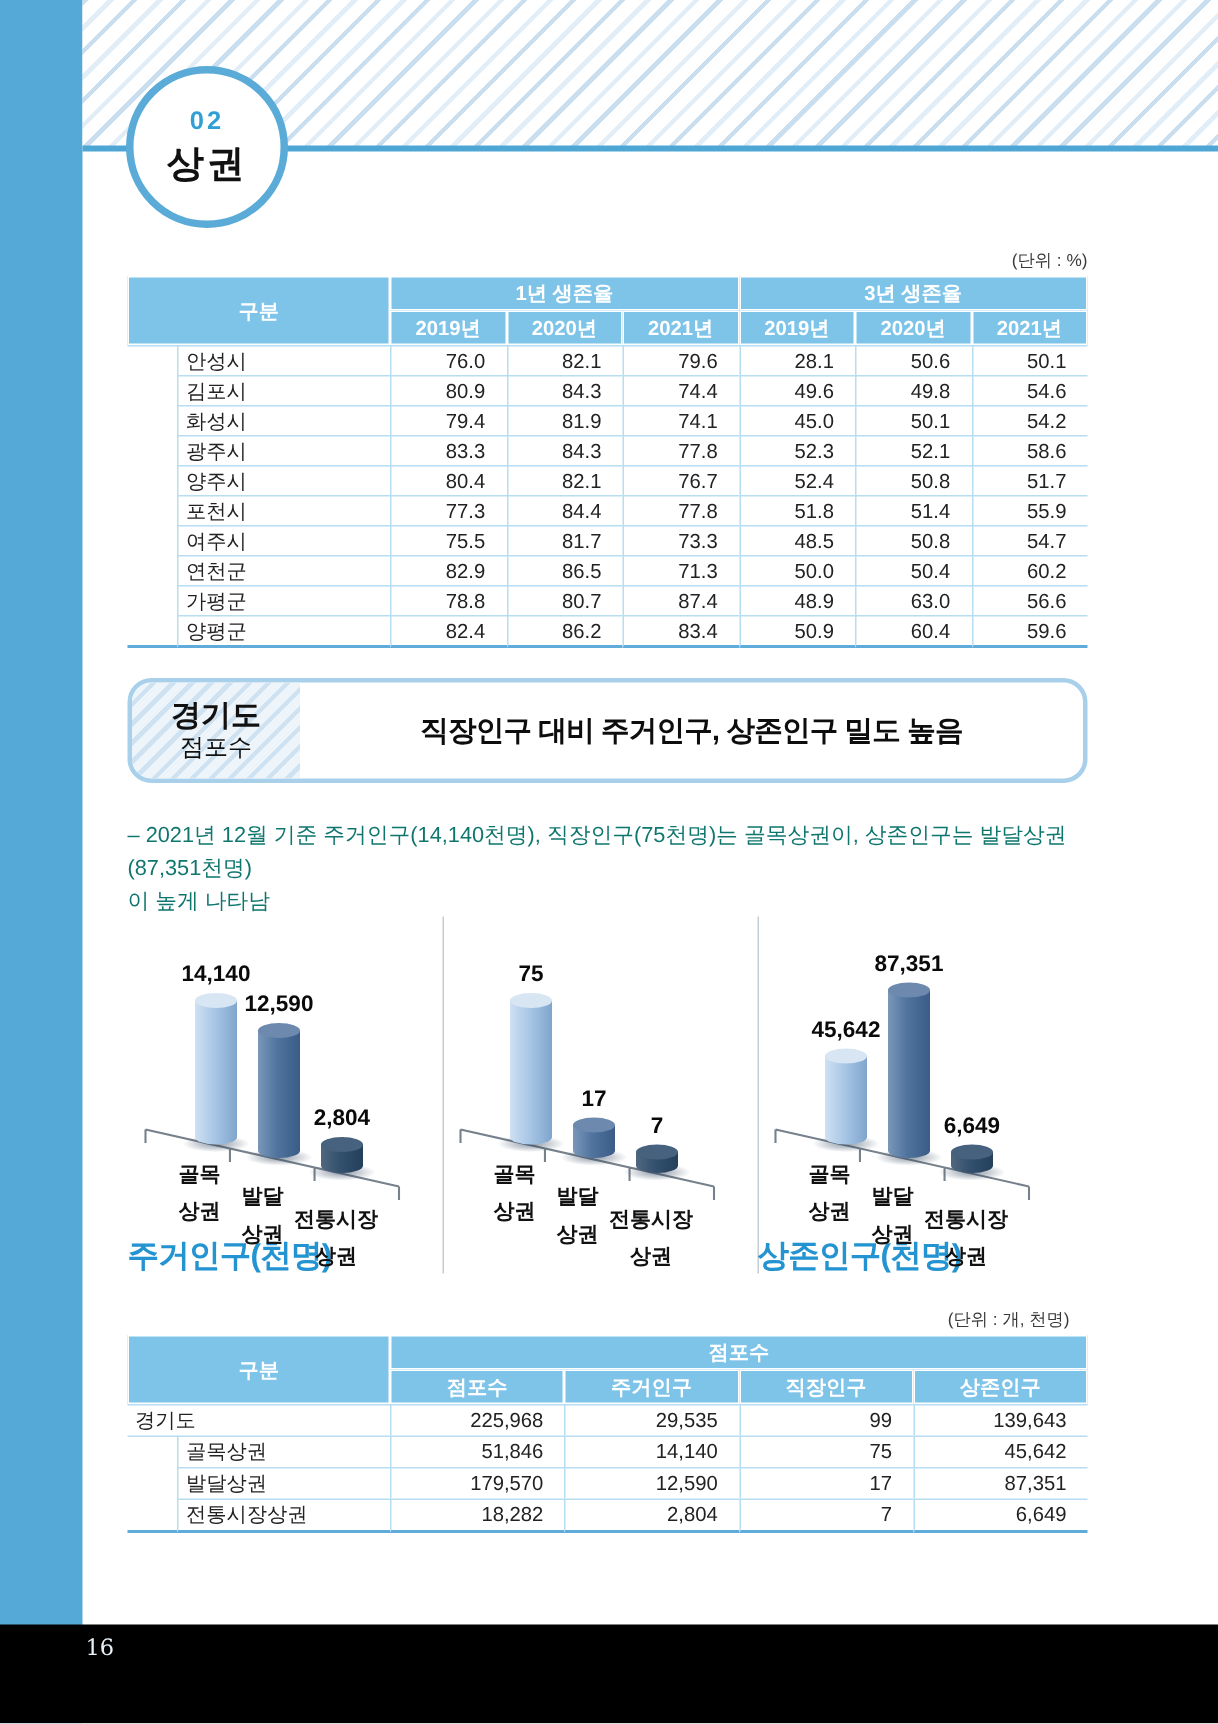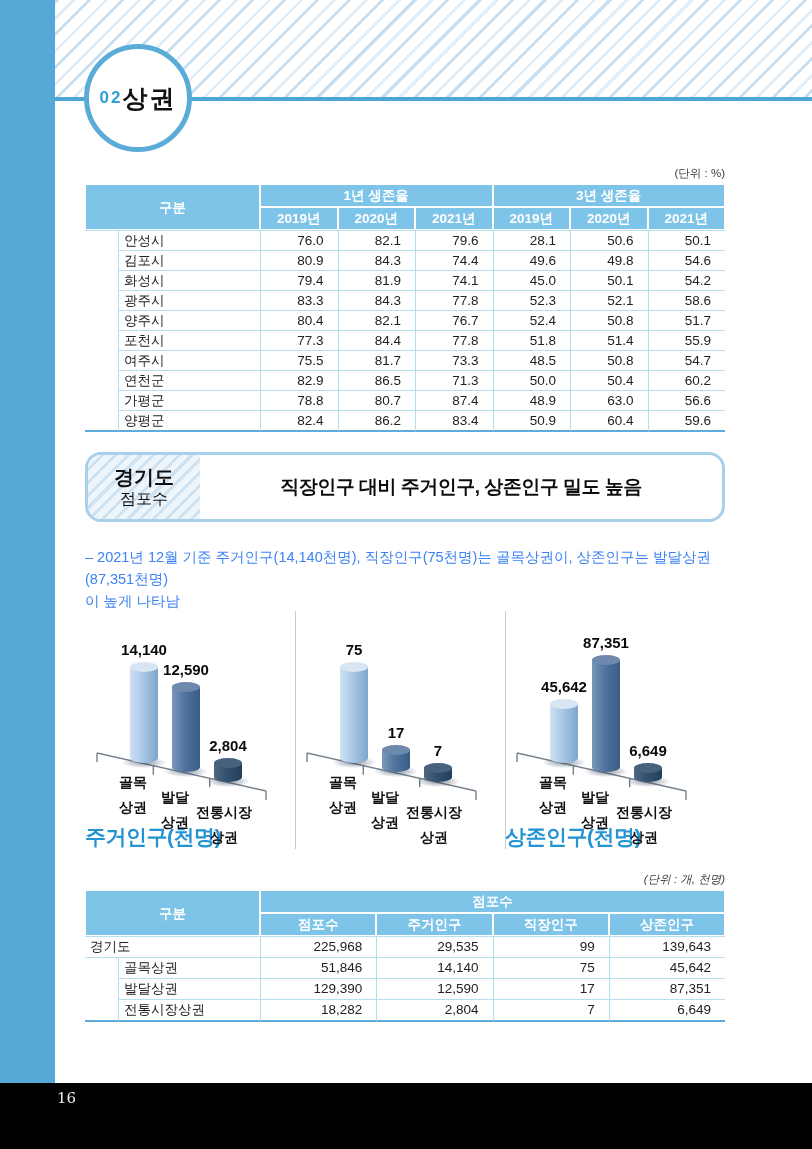--- a/index.html
+++ b/index.html
@@ -5,31 +5,31 @@
   html,body{margin:0;padding:0;background:#fff;}
   .page{position:relative;width:812px;height:1149px;background:#fff;overflow:hidden;
         font-family:"Liberation Sans",sans-serif;-webkit-font-smoothing:antialiased;}
 
   
   .side-bar{position:absolute;left:0;top:0;width:55px;height:1149px;background:#54a9d6;}
   .stripe-band{position:absolute;left:55px;top:0;width:757px;height:100px;
     background:repeating-linear-gradient(135deg,#c9dff0 0 3px,#ffffff 3px 12px,#e2eef7 12px 15px,#ffffff 15px 23px);}
   .top-rule{position:absolute;left:55px;top:97px;width:757px;height:4px;background:#4ea6d5;z-index:1;}
   .chapter-circle{position:absolute;left:84px;top:44px;width:108px;height:108px;border-radius:50%;
-    background:#fff;border:5px solid #5aabd7;z-index:2;display:flex;flex-direction:row;
+    background:#fff;border:5px solid #5aabd7;z-index:2;display:flex;flex-direction:column;
     align-items:center;justify-content:center;box-sizing:border-box;}
   .chapter-num{color:#2f9fd6;font-weight:bold;font-size:17px;letter-spacing:2px;}
   .chapter-title{color:#111;font-weight:800;font-size:25px;letter-spacing:2px;margin-top:1px;}
   .footer-band{position:absolute;left:0;top:1083px;width:812px;height:66px;background:#000000;}
   .page-num{position:absolute;left:57px;top:6px;color:#e8f1f7;font-size:15px;font-family:"DejaVu Serif",serif;}
 
   
   .unit-label{position:absolute;width:640px;text-align:right;font-size:11.5px;color:#3a3a3a;}
   .unit-1{left:85px;top:166px;}
-  .unit-2{left:85px;top:872px;font-style:italic;}
+  .unit-2{left:73px;top:872px;}
   table.rep{position:absolute;left:85px;width:640px;border-collapse:separate;border-spacing:0;table-layout:fixed;}
   table.t1{top:184px;}
   table.t2{top:890px;}
   table.rep thead th{background:#7ec4e8;color:#fff;font-weight:bold;font-size:13.5px;
     border:1.5px solid #fff;height:21px;padding:0;line-height:21px;}
   table.rep tbody td{border-top:1px solid #b7ddf2;border-left:1px solid #b7ddf2;
     font-size:13.5px;color:#222;height:19px;line-height:19px;padding:0;background:#fff;}
   table.t2 tbody td{height:20px;line-height:20px;}
   table.rep tbody td.strip{border-left:none;}
   table.rep tbody td.rowlabel{text-align:left;padding-left:5px;}
@@ -41,21 +41,21 @@
   .section-banner{position:absolute;left:85px;top:452px;width:634px;height:64px;border:3px solid #a8d0ea;
     border-radius:16px;overflow:hidden;display:flex;background:#fff;}
   .section-tag{width:112px;flex:0 0 112px;display:flex;flex-direction:column;align-items:center;justify-content:center;
     background:repeating-linear-gradient(135deg,#cfe2f1 0 3px,#eef5fa 3px 9px);}
   .tag-line1{font-size:20px;font-weight:800;color:#111;line-height:23px;}
   .tag-line2{font-size:16px;color:#111;line-height:19px;}
   .section-title-area{flex:1;display:flex;align-items:center;justify-content:center;}
   .section-title{font-size:19px;font-weight:800;color:#0d0d0d;letter-spacing:-0.5px;}
 
   
-  .bullet{position:absolute;left:85px;top:546px;width:655px;font-size:14.5px;line-height:22px;color:#3b82f6;}
+  .bullet{position:absolute;left:85px;top:546px;width:655px;font-size:14.5px;line-height:22px;color:#0f766e;}
 
   
   .charts-wrap{position:absolute;left:85px;top:603px;width:680px;height:256px;}
   .chart-divider{position:absolute;top:8px;width:1px;height:238px;background:#c2ced6;}
   .divider-1{left:210px;} .divider-2{left:420px;}
   .chart-panel{position:absolute;top:0;height:250px;}
   .panel-0{left:0;width:210px;} .panel-1{left:210px;width:210px;} .panel-2{left:420px;width:258px;}
   .chart-panel svg.axis{position:absolute;left:0;top:0;}
   .chart-bar{position:absolute;border-radius:0 0 50% 50% / 0 0 5px 5px;}
   .bar-cap{position:absolute;left:0;right:0;top:-5px;height:10px;border-radius:50%;}
@@ -353,21 +353,21 @@
         <tr>
           <td class="strip" rowspan="3"></td>
           <td class="rowlabel">골목상권</td>
           <td class="num">51,846</td>
           <td class="num">14,140</td>
           <td class="num">75</td>
           <td class="num">45,642</td>
         </tr>
         <tr>
           <td class="rowlabel">발달상권</td>
-          <td class="num">129,390</td>
+          <td class="num">179,570</td>
           <td class="num">12,590</td>
           <td class="num">17</td>
           <td class="num">87,351</td>
         </tr>
         <tr>
           <td class="rowlabel">전통시장상권</td>
           <td class="num">18,282</td>
           <td class="num">2,804</td>
           <td class="num">7</td>
           <td class="num">6,649</td>

